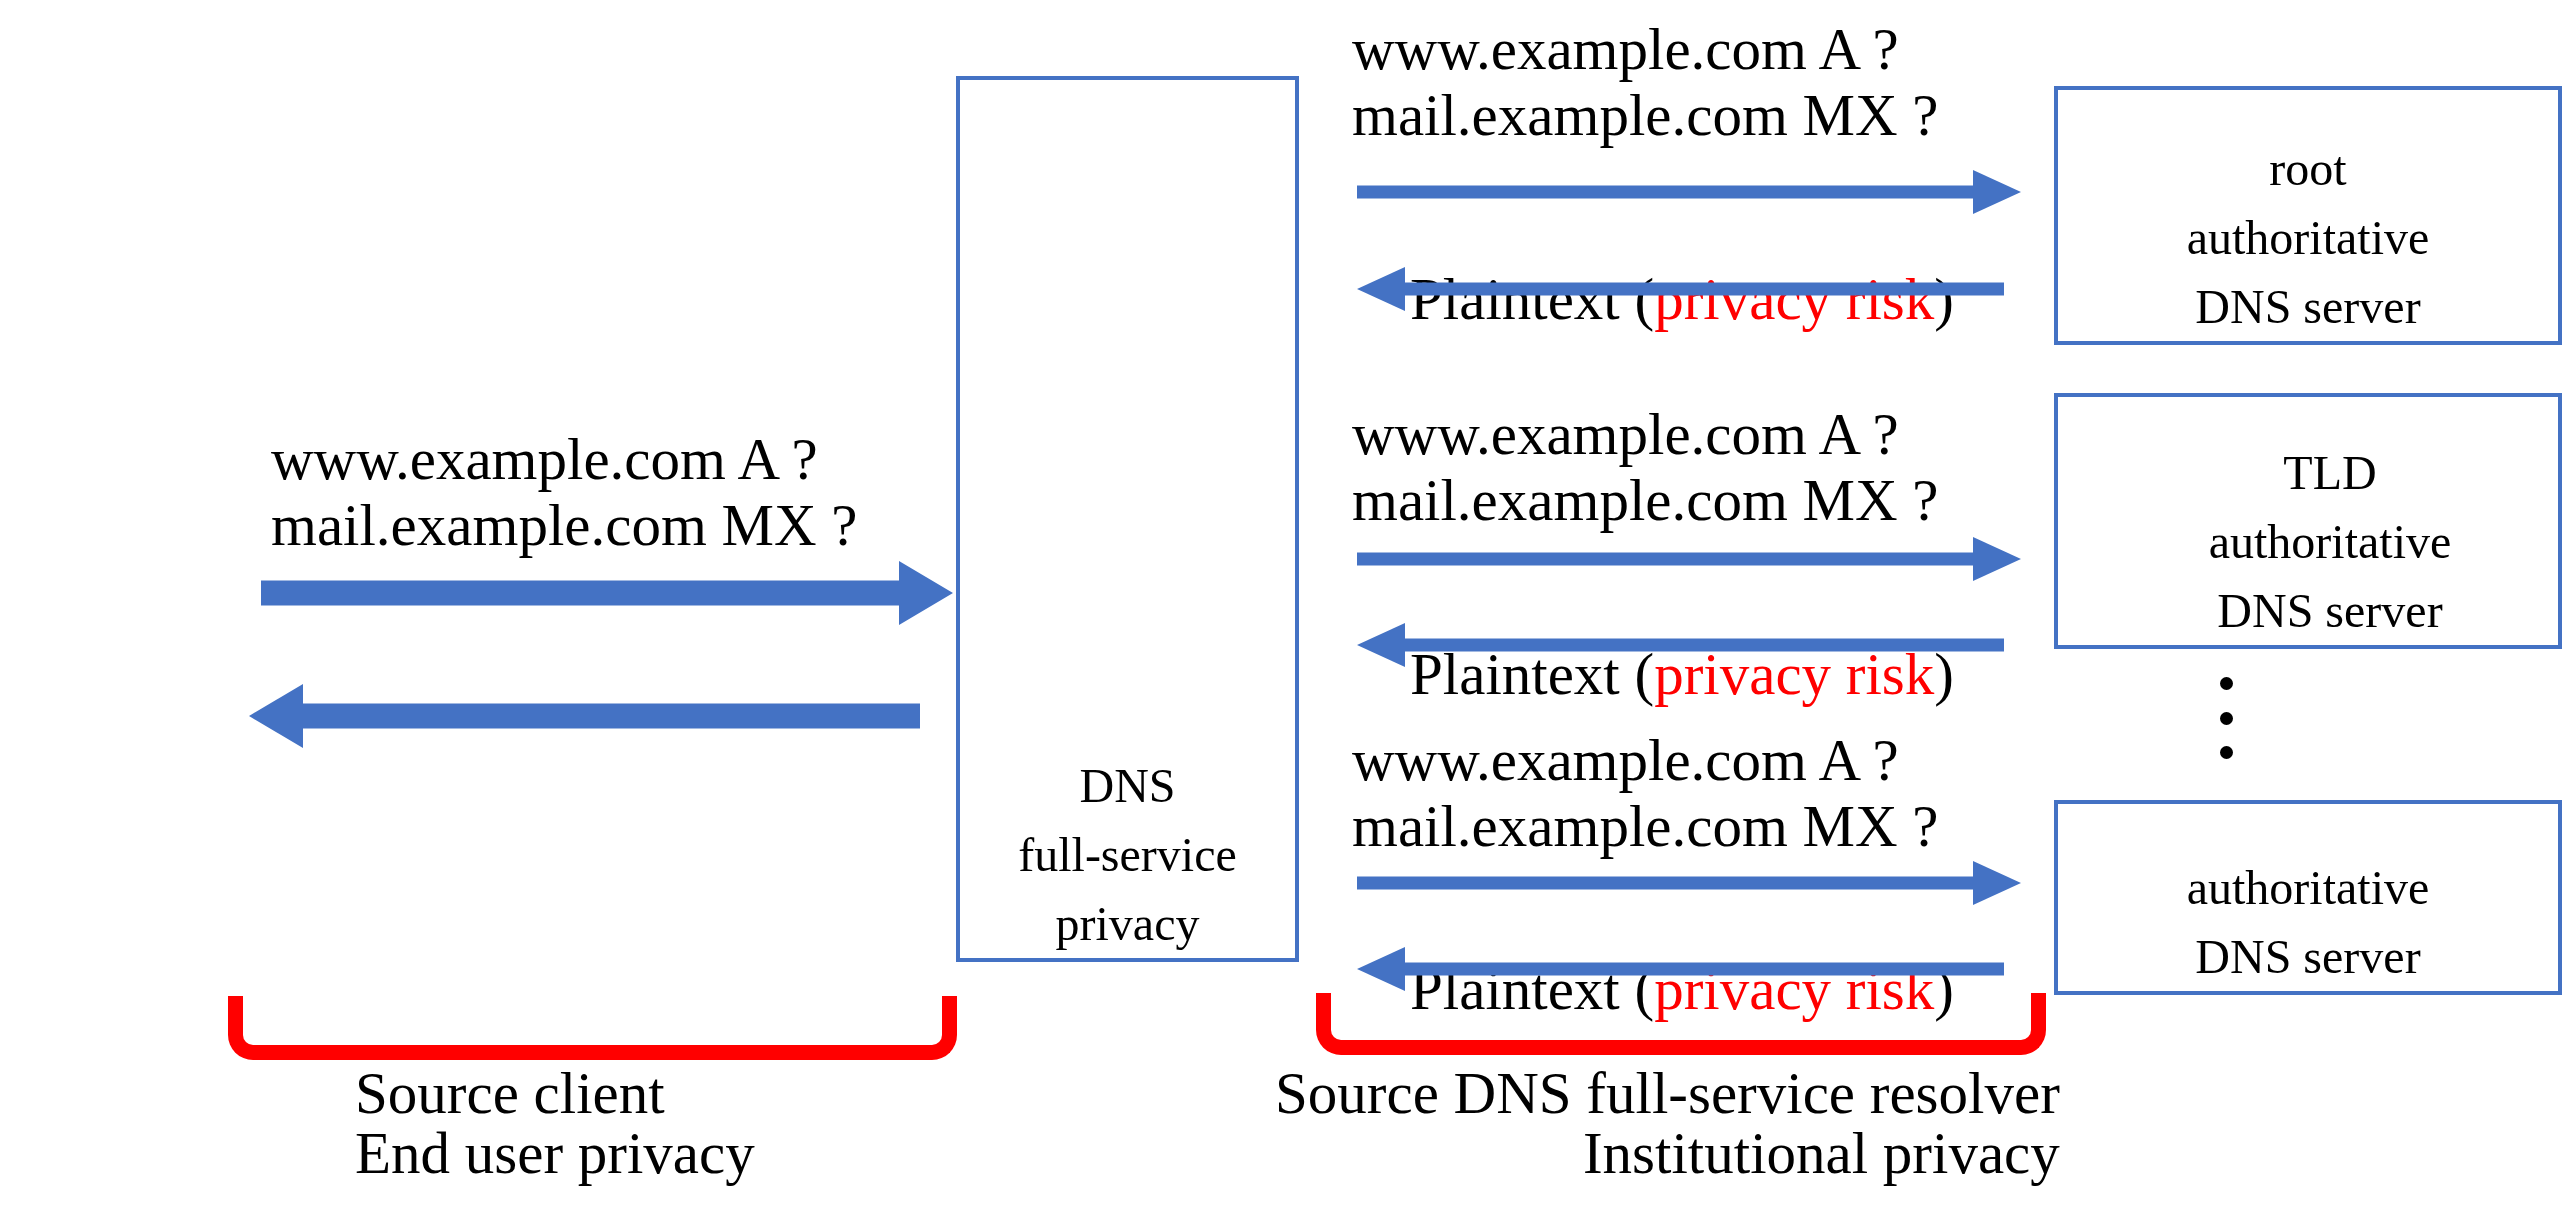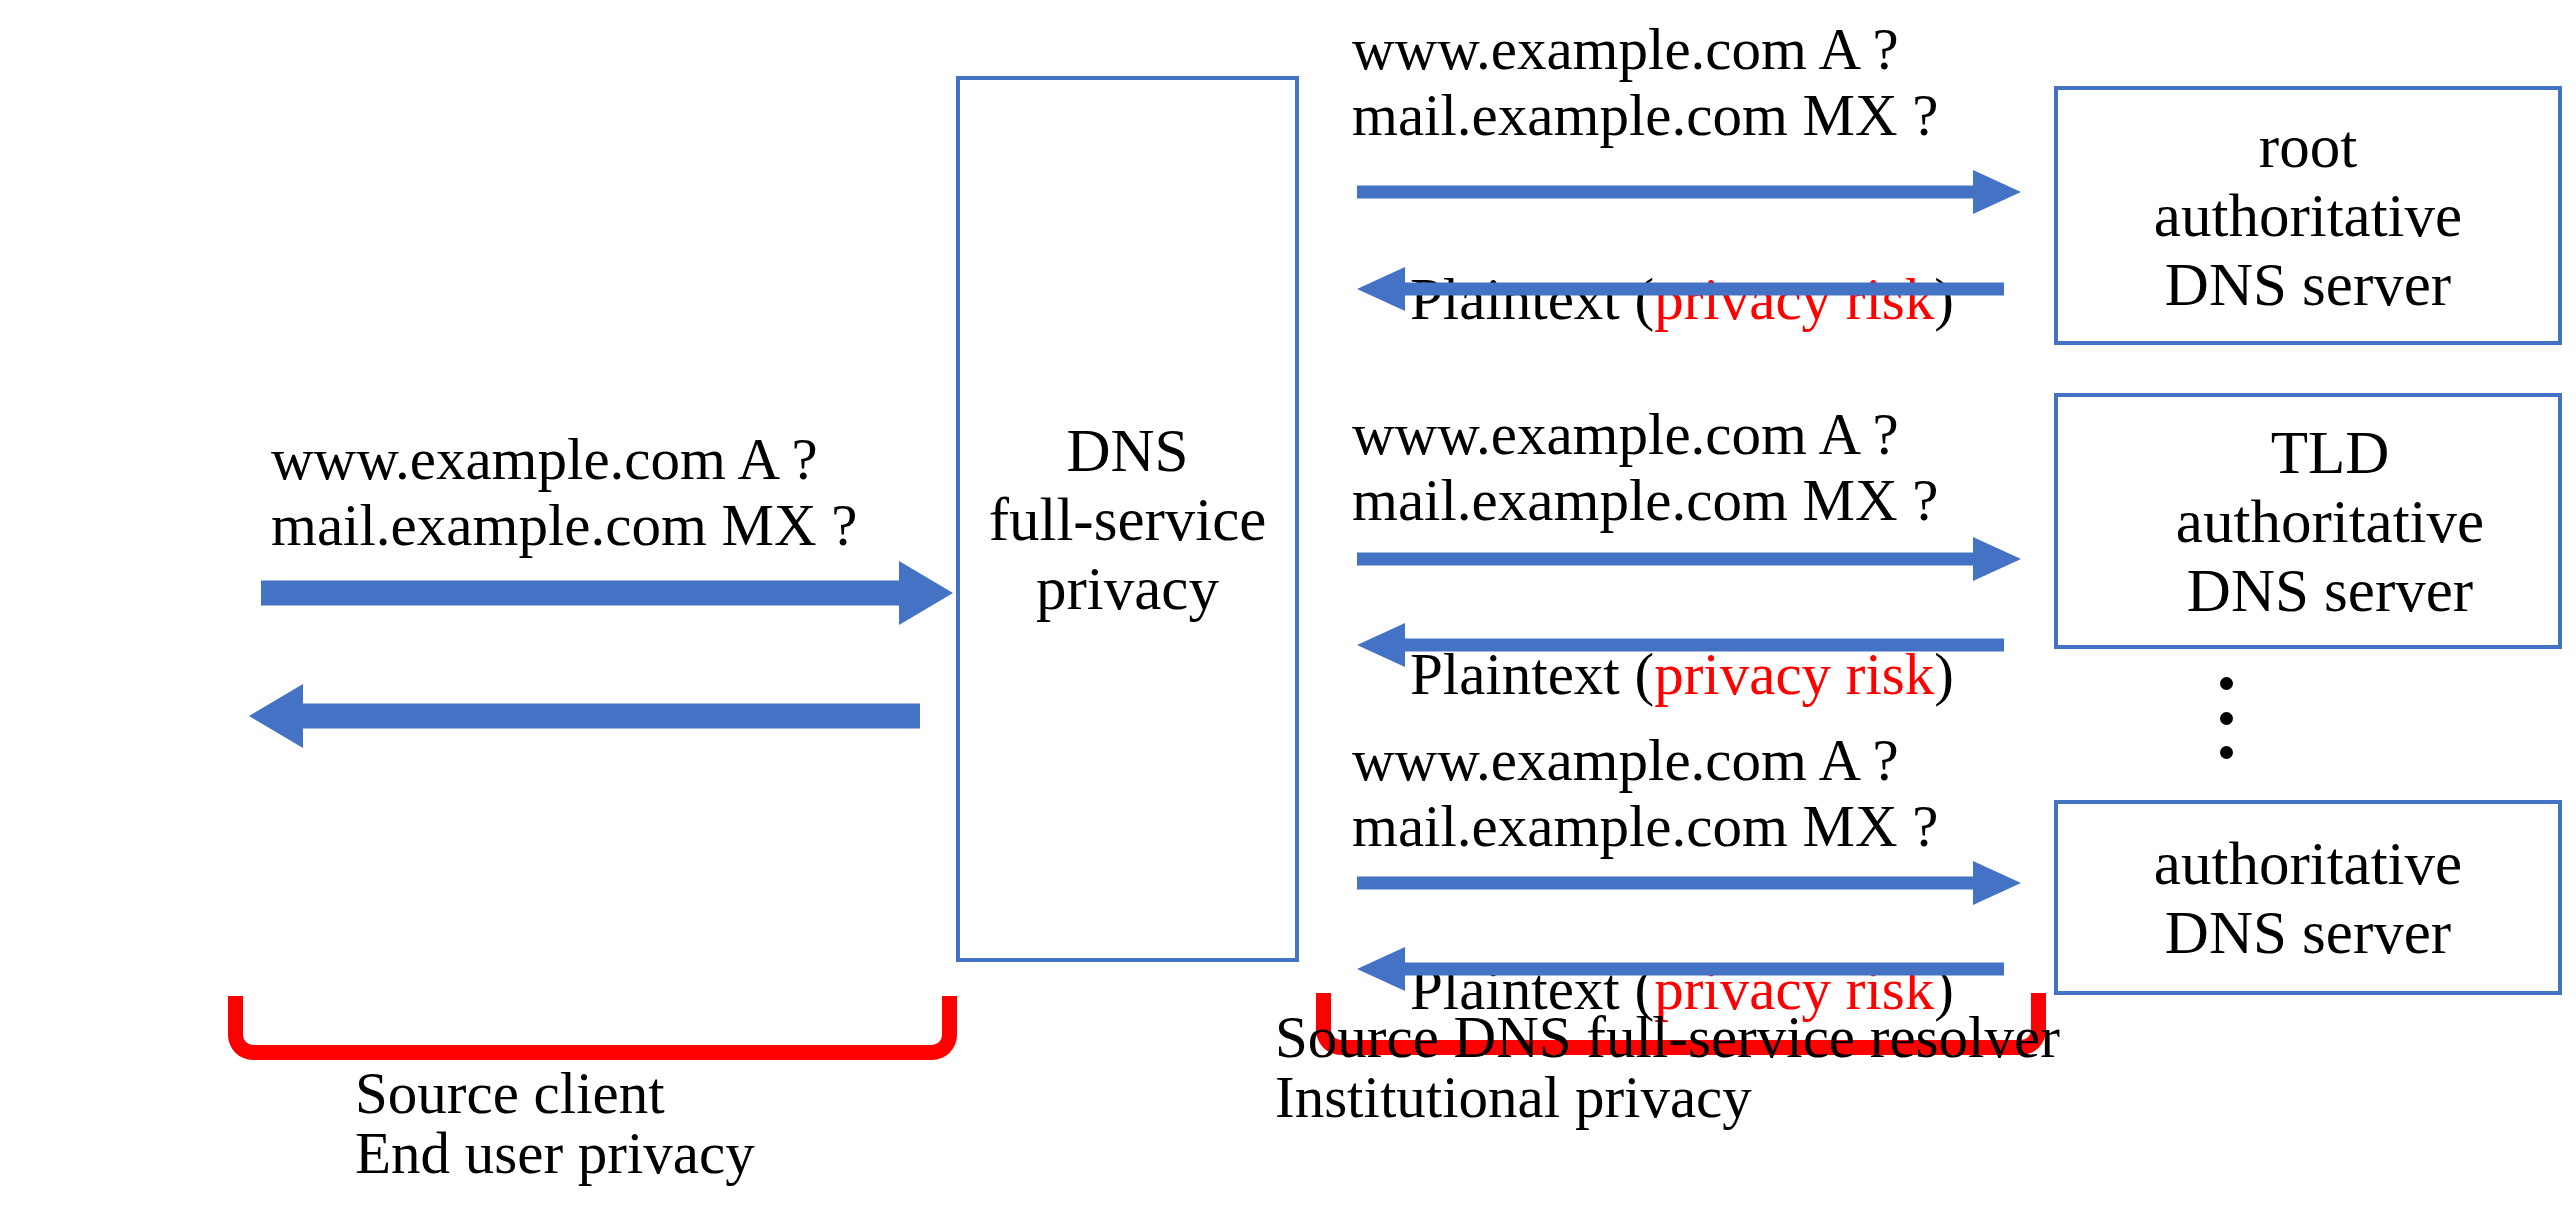--- a/index.html
+++ b/index.html
@@ -9,23 +9,23 @@
     background:var(--bg,#ffffff);
     font-family:"Liberation Serif","DejaVu Serif",serif;
     color:var(--ink,#000000);
     overflow:hidden;
   }
   .box {
     position:absolute;
     box-sizing:border-box;
     border:4.1px solid var(--blue,#4472C4);
     background:#ffffff;
-    display:flex; align-items:center; justify-content:center;
+    display:flex; align-items:flex-end; justify-content:center;
     text-align:center;
-    font-size:61px; line-height:69px;
+    font-size:48px; line-height:69px;
     white-space:pre-line;
   }
   .txt {
     position:absolute;
     font-size:59px; line-height:66px;
     white-space:pre-line;
   }
   .label2 { line-height:60px; }
   .risk { color:var(--red,#FF0000); }
   
@@ -161,17 +161,17 @@
     <div class="head"></div>
   </div>
 
   <div class="bracket" style="left:228px; top:996px; width:729px; height:64px;"></div>
 
   <div class="bracket" style="left:1316px; top:993px; width:730px; height:62px;"></div>
 
   <div class="txt label2" style="left:355px; top:1063px;">Source client
 End user privacy</div>
 
-  <div class="txt label2" style="left:1275px; top:1007px;">Source DNS full-service resolver
+  <div class="txt label2" style="left:1275px; top:1063px;text-align:right;">Source DNS full-service resolver
 Institutional privacy</div>
 
 </div>
 
 
 </body></html>

